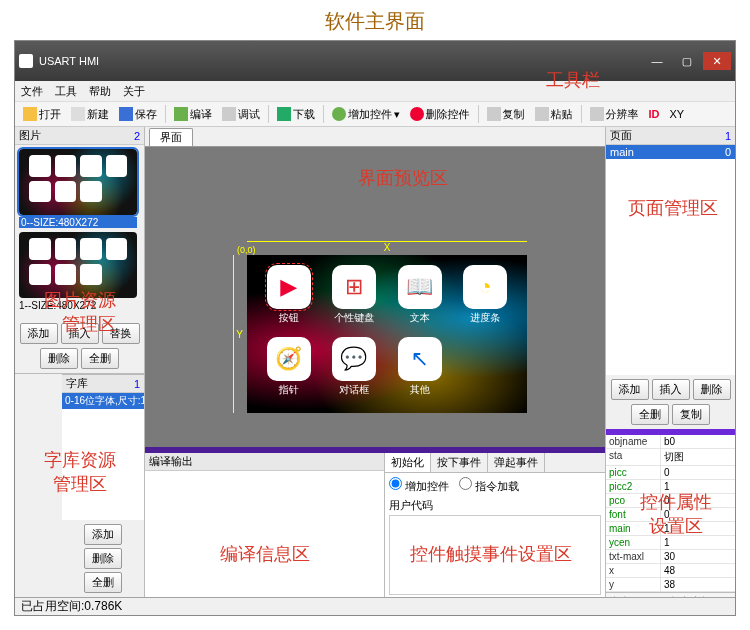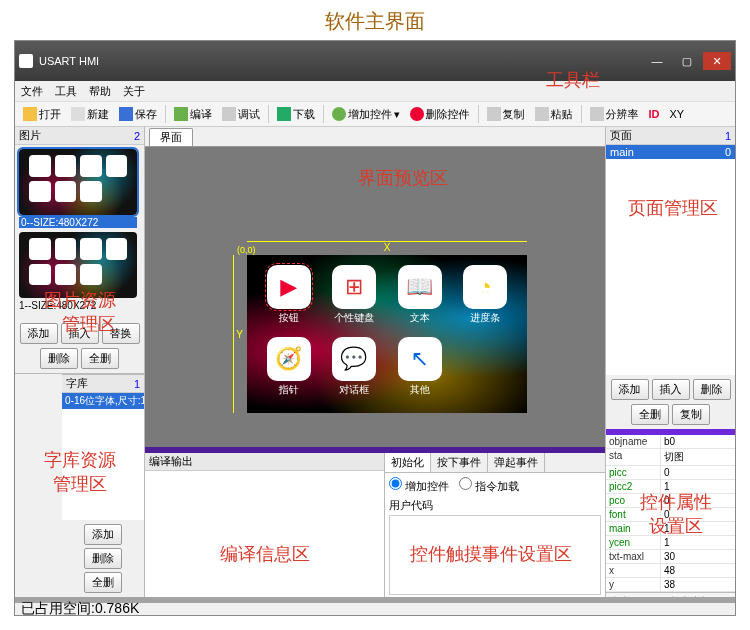--- a/index.html
+++ b/index.html
@@ -64,21 +64,21 @@
   .page-item { display:flex; justify-content:space-between; padding:1px 4px; }
   .page-item.sel { background:#2a6fd6; color:#fff; }
   .prop-panel { flex:1; display:flex; flex-direction:column; }
   .prop-head { height:18px; background:#e8e8e8; border-bottom:1px solid #ccc; padding:0 4px; font-size:11px; font-weight:bold; }
   .prop-table { flex:1; background:#fff; overflow:auto; font-size:10px; }
   .prow { display:flex; border-bottom:1px solid #e5e5e5; }
   .prow .k { width:55px; padding:1px 3px; border-right:1px solid #e5e5e5; color:#333; }
   .prow .v { flex:1; padding:1px 3px; }
   .prow.hl .k { color:#080; }
   .prop-hint { padding:2px 4px; font-size:10px; border-top:1px solid #bbb; background:#f5f5f5; }
-  .statusbar { height:18px; background:#f0f0f0; border-top:6px solid #a3a3a3; padding:4px 6px; font-size:14px; display:flex; align-items:center; }
+  .statusbar { height:18px; background:#f0f0f0; border-top:1px solid #a3a3a3; padding:4px 6px; font-size:12px; display:flex; align-items:center; }
   
   .anno { position:absolute; color:#d93a2b; font-size:18px; font-weight:500; pointer-events:none; z-index:100; }
 </style>
 </head>
 <body>
 
 <div class="main-title">软件主界面</div>
 
 <div class="app-window">
   <div class="titlebar">

